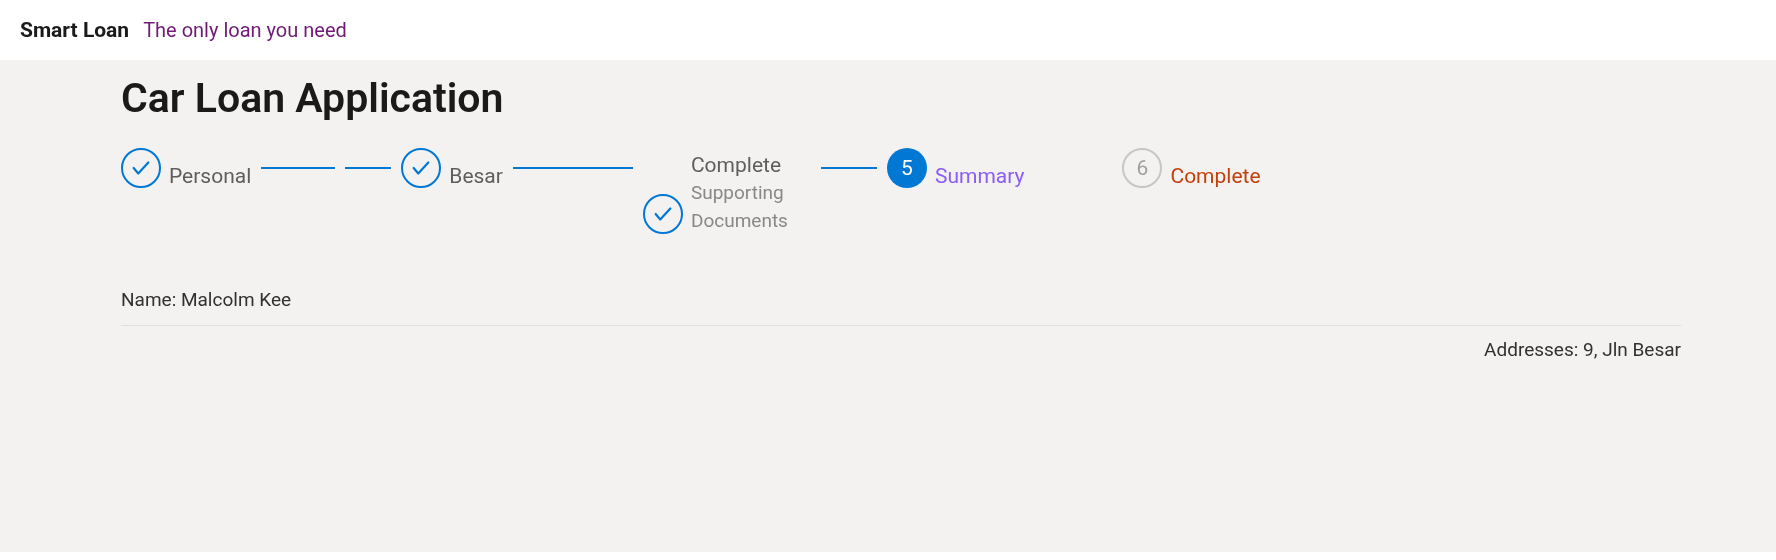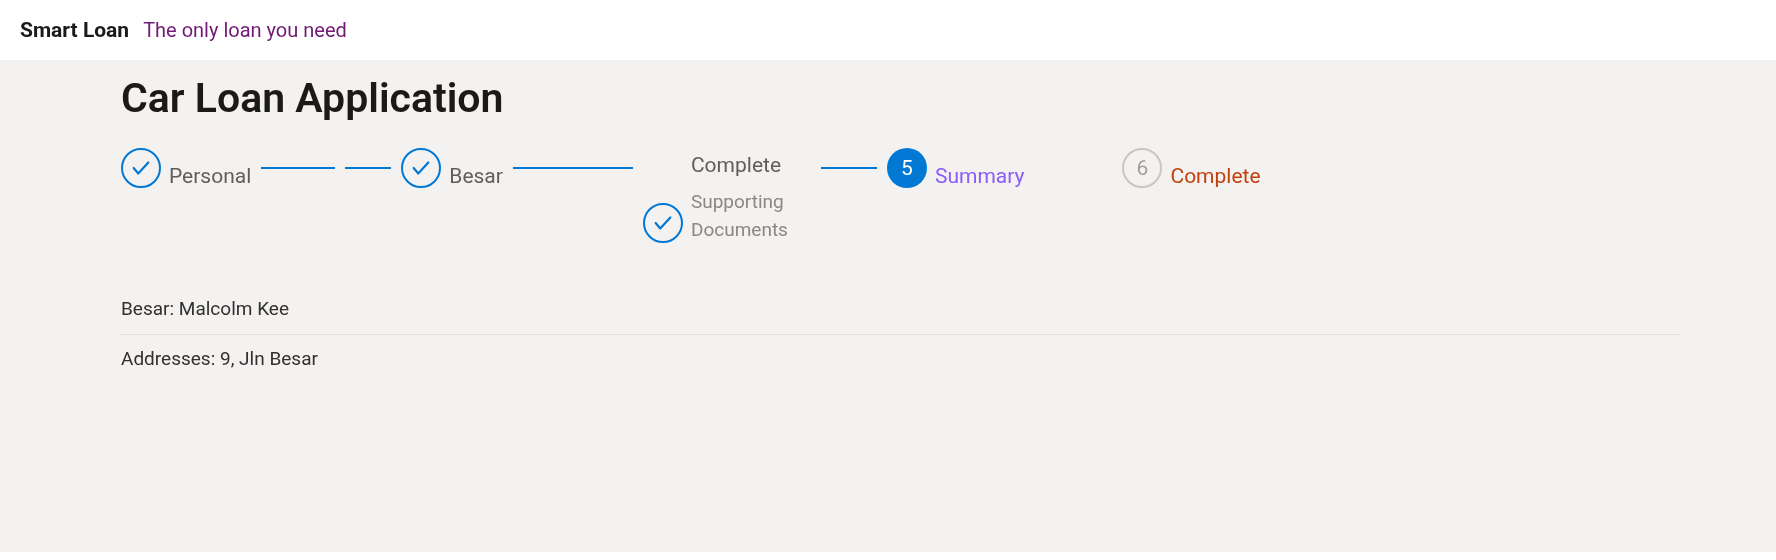--- a/index.html
+++ b/index.html
@@ -95,21 +95,21 @@
   }
   .step-label.upcoming {
     color: #c2410c;
   }
   .step-sub {
     font-size: 19px;
     color: #8a8886;
     font-weight: 400;
     line-height: 1.45;
     max-width: 120px;
-    margin-top: 11px;
+    margin-top: 2px;
   }
   .step-connector {
     height: 2px;
     background: #0078d4;
     margin-top: 19px;
     flex: 0 0 auto;
   }
   .step-connector.inactive {
     background: #c8c6c4;
   }
@@ -118,20 +118,21 @@
     flex-direction: column;
   }
   .summary-row {
     font-size: 19px;
     color: #323130;
     padding: 12px 0 14px 0;
     border-bottom: 1px solid #e1dfdd;
   }
   .summary-row.noborder {
     border-bottom: none;
+    text-align: right;
   }
   .summary-spacer {
     height: 28px;
   }
   .check-icon svg {
     width: 22px;
     height: 22px;
     display: block;
   }
 </style>
@@ -204,19 +205,19 @@
 
       <div class="step">
         <div class="step-circle upcoming">6</div>
         <div class="step-text">
           <span class="step-label upcoming">Complete</span>
         </div>
       </div>
     </div>
 
     <div class="summary-list">
-      <div class="summary-row">Besar: Malcolm Kee</div>
+      <div class="summary-row">Name: Malcolm Kee</div>
       <div class="summary-row noborder">Addresses: 9, Jln Besar</div>
       <div class="summary-spacer"></div>
     </div>
 
   </div>
 </div>
 
 </body></html>

